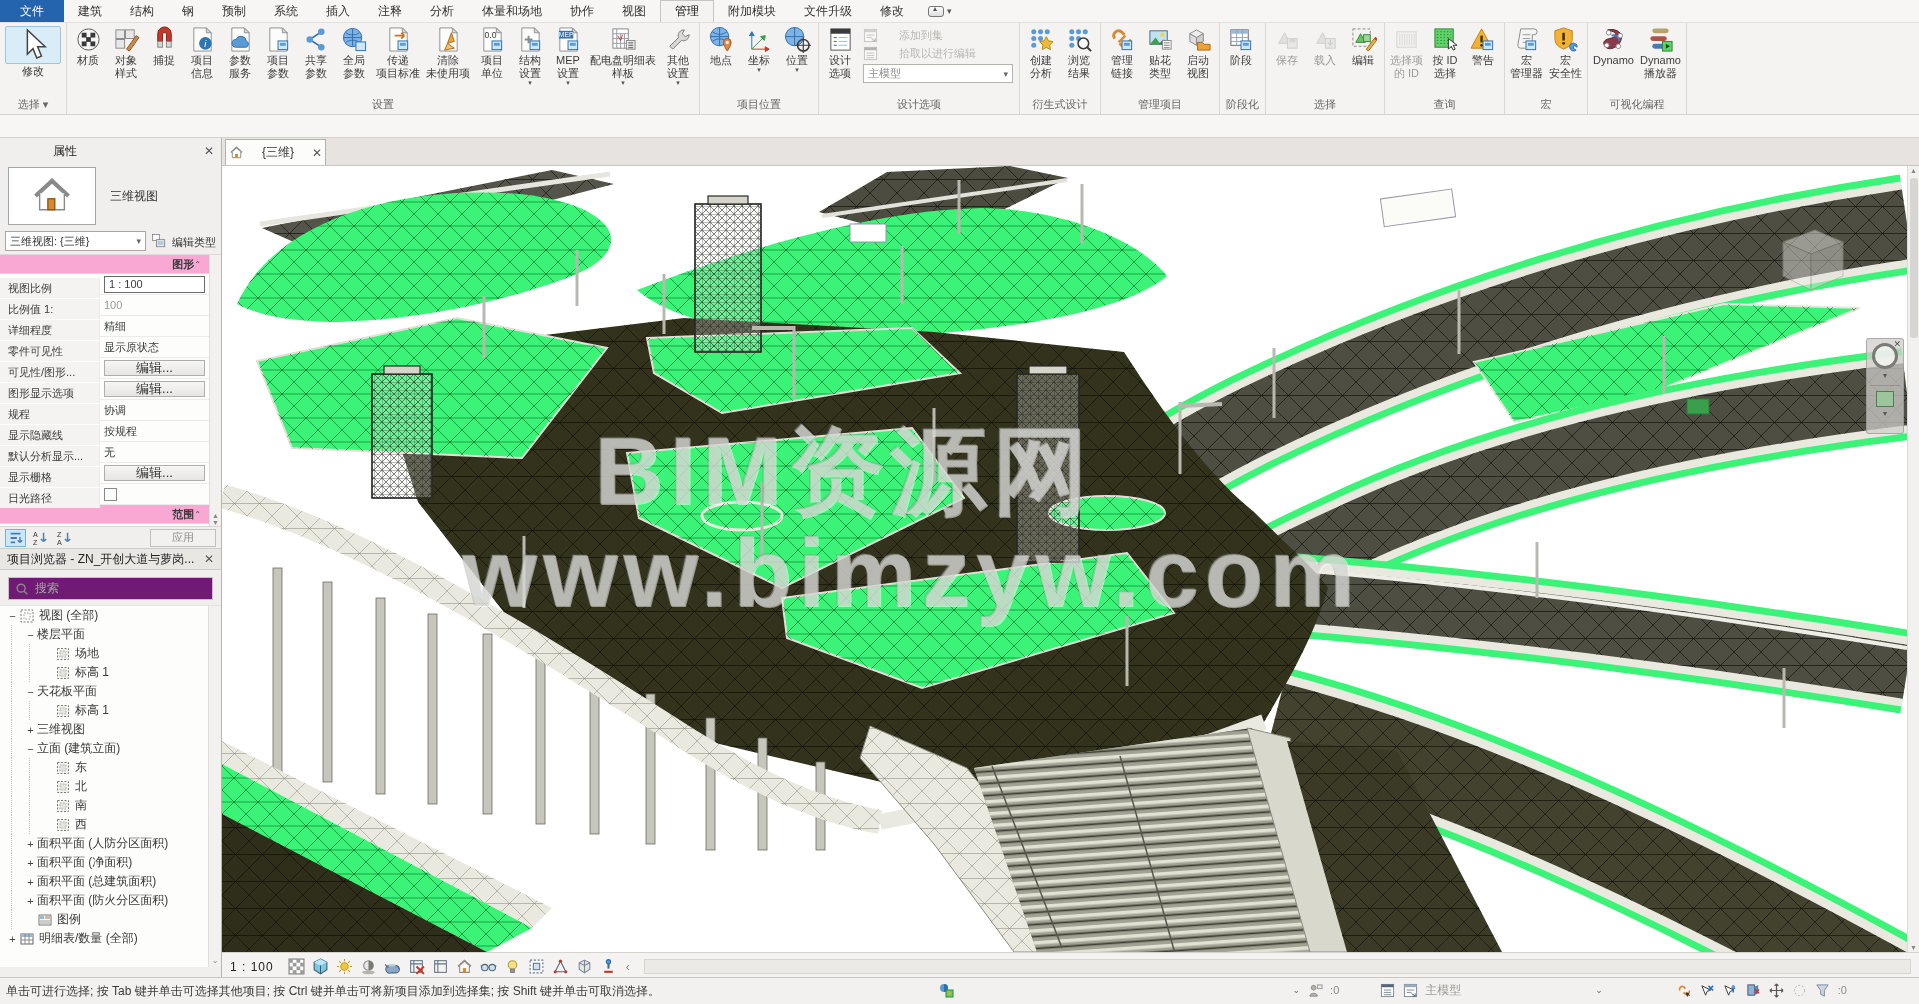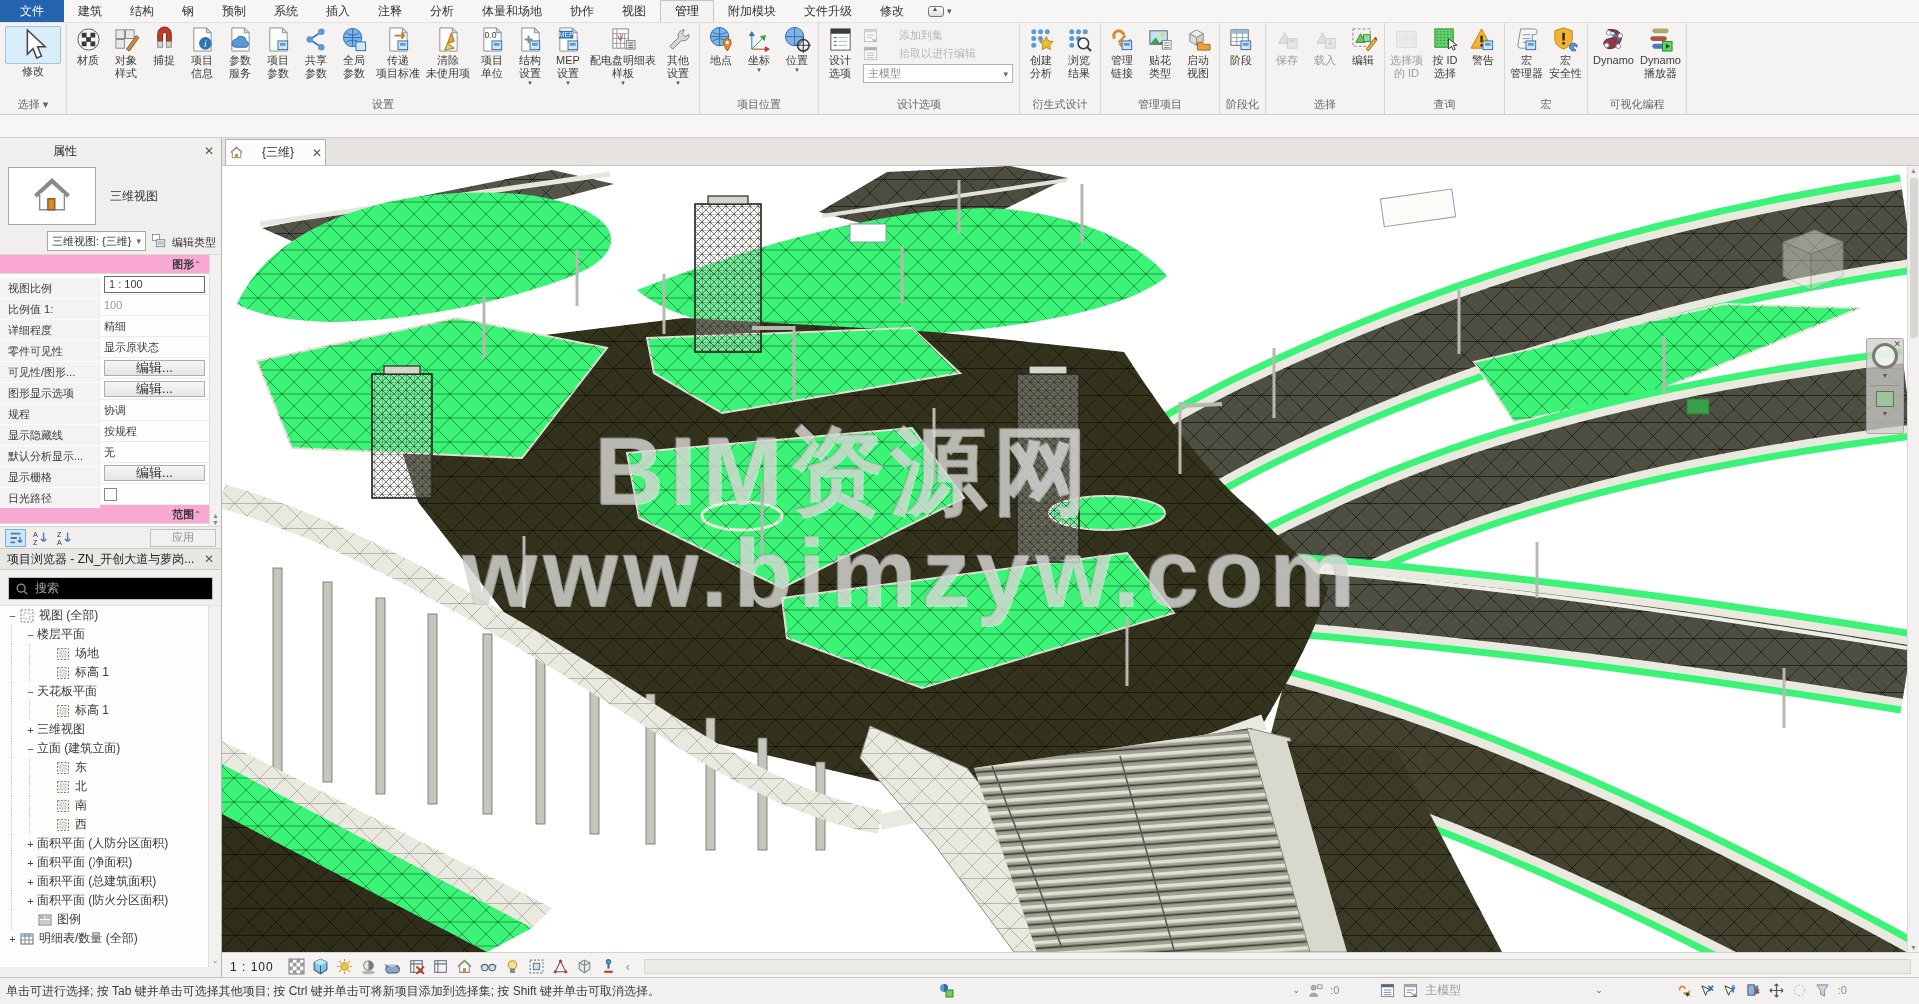--- a/index.html
+++ b/index.html
@@ -49,21 +49,21 @@
   .phead{ height:26px; display:flex; align-items:center; justify-content:space-between;
     padding:0 7px; font-size:12px; color:#222;margin-left:46px; }
   .xbtn{ color:#555; font-size:12px; }
   .pprev{ height:64px; display:flex; align-items:center; gap:14px; padding:2px 8px; }
   .pprevbox{ width:88px; height:58px; background:#fff; border:1px solid #a8a6a2;
     display:flex; align-items:center; justify-content:center; }
   .pprevbox svg{ width:44px; height:44px; }
   .pprevlbl{ font-size:12px; color:#333; }
   .ptype{ height:26px; display:flex; align-items:center; gap:4px; padding:0 5px; }
   .ptsel{ flex:1; height:20px; background:#fff; border:1px solid #a8a6a2; font-size:11px; color:#333;
-    display:flex; align-items:center; justify-content:space-between; padding:0 4px;margin-left:42px; }
+    display:flex; align-items:center; justify-content:space-between; padding:0 4px; }
   .chev{ color:#666; font-size:9px; }
   .petype{ display:flex; align-items:flex-end; gap:4px; font-size:11px; color:#333; }
   .petype svg{ width:18px; height:18px; }
   #pgrid{ position:relative; background:#fdfdfc; border-top:1px solid #dcdbd8; height:272px; overflow:hidden;}
   #pgridin{ position:absolute; left:0; top:0; right:12px; }
   .psec{ height:19px; background:#f9a8d4; font-weight:bold; font-size:11px; display:flex;
     align-items:center; justify-content:flex-end; padding:0 8px 0 6px; color:#3a3a3a;
     border-bottom:1px solid #dcdbd8; }
   .psec .chev{ font-size:8px; }
   .prow{ display:flex; height:21px; align-items:center; border-bottom:1px solid #ecebe9; }
@@ -82,21 +82,21 @@
     align-items:center; font-size:7px; color:#888; }
   .pmini{ height:22px; display:flex; align-items:center; gap:3px; padding:0 5px;
     border-top:1px solid #d8d6d3; background:#f0efee; }
   .mico{ width:21px; height:18px; display:flex; align-items:center; justify-content:center; }
   .mico svg{ width:16px; height:16px; }
   .mico.sel{ background:#cfe6f7; border:1px solid #7ab0d4; }
   .papply{ margin-left:auto; width:66px; height:18px; border:1px solid #c2c0bd; background:#f2f1ef;
     color:#8f8f8c; font-size:11px; display:flex; align-items:center; justify-content:center; }
   .bhead{ height:22px; background:#e9e7e4; border-top:1px solid #cfccc8; border-bottom:1px solid #cfccc8;
     display:flex; align-items:center; justify-content:space-between; padding:0 7px; font-size:12px; color:#222;}
-  .bsearch{ margin:7px 8px 5px; height:23px; border:1px solid #c5c3c0; background:#000000;
+  .bsearch{ margin:7px 8px 5px; height:23px; border:1px solid #c5c3c0; background:#701a75;
     display:flex; align-items:center; gap:6px; padding:0 6px; }
   .bsearch svg{ width:14px; height:14px; }
   .bsearch span{ font-size:12px; color:#a5a5a1; }
   #tree{ position:relative; background:#fdfdfc; height:362px; overflow:hidden; border-top:1px solid #e5e3e0;}
   .trow{ height:19px; display:flex; align-items:center; font-size:12px; color:#3a3a3a;
     padding-left:6px; white-space:nowrap; }
   .tg{ width:13px; height:100%; border-left:1px dotted #c4c2be; margin-left:5px; }
   .texp{ width:13px; font-size:11px; color:#444; text-align:center; }
   .tico{ width:16px; height:14px; margin:0 3px 0 1px; }
   .tico svg{ width:14px; height:14px; }

